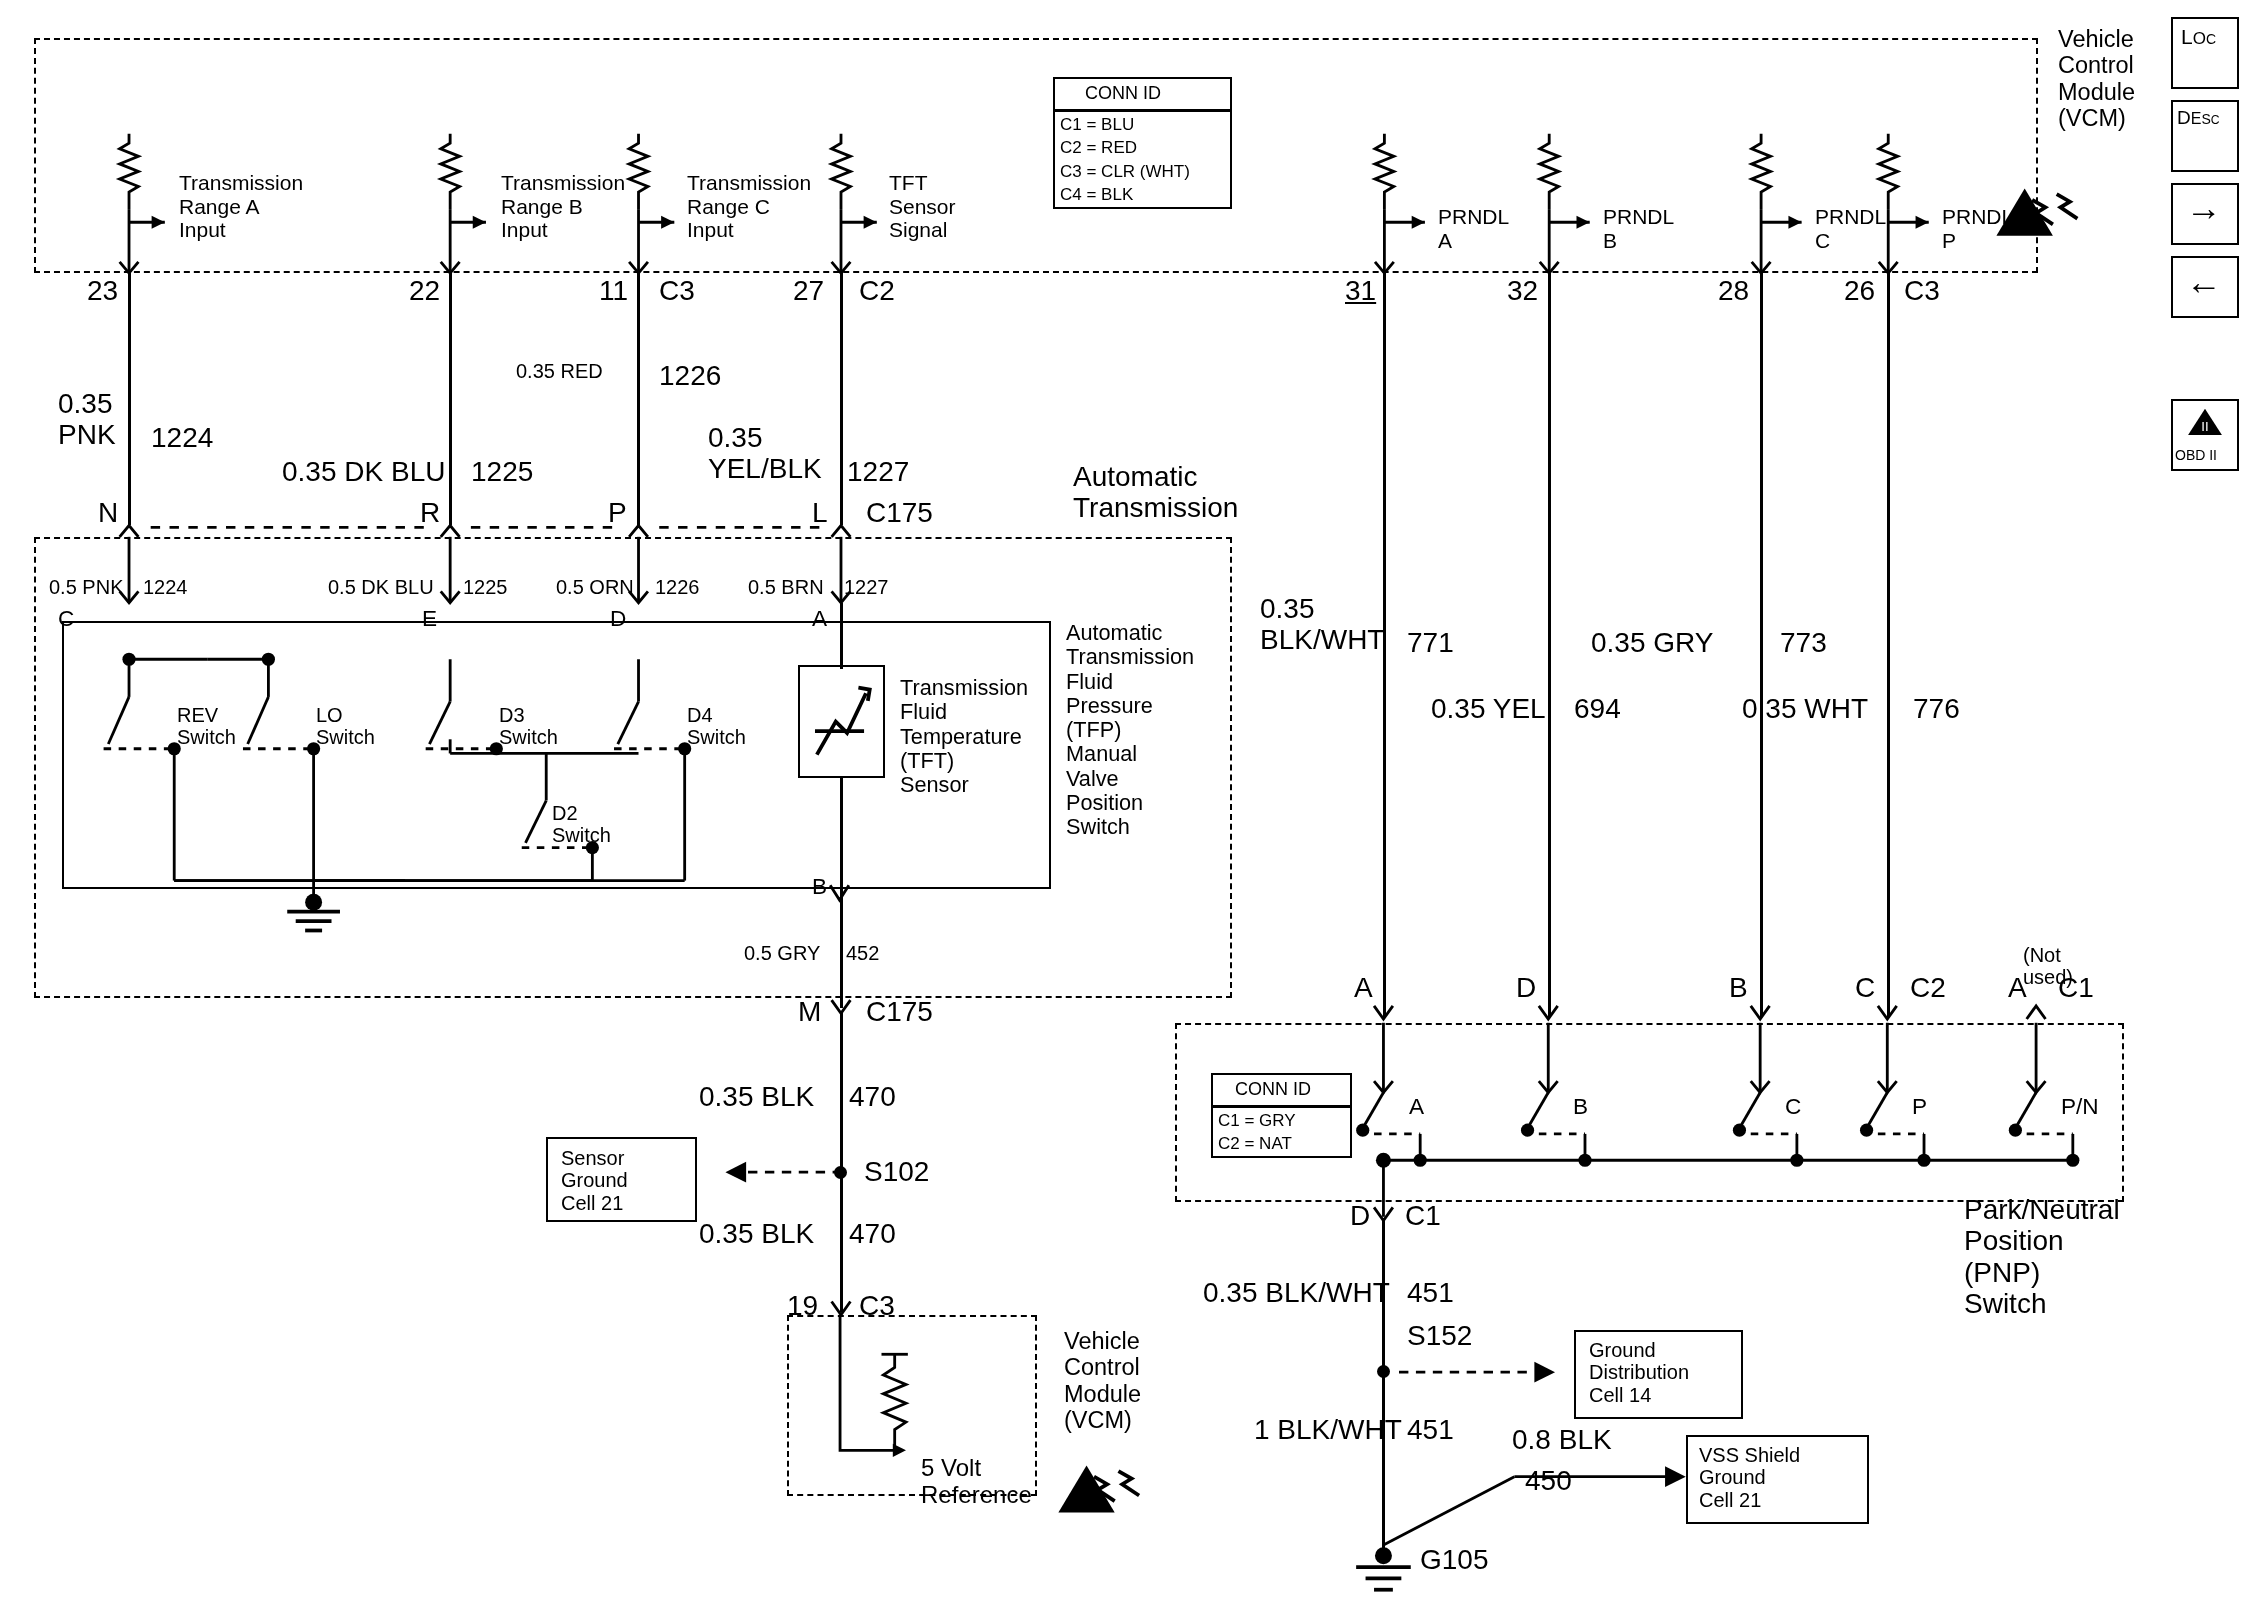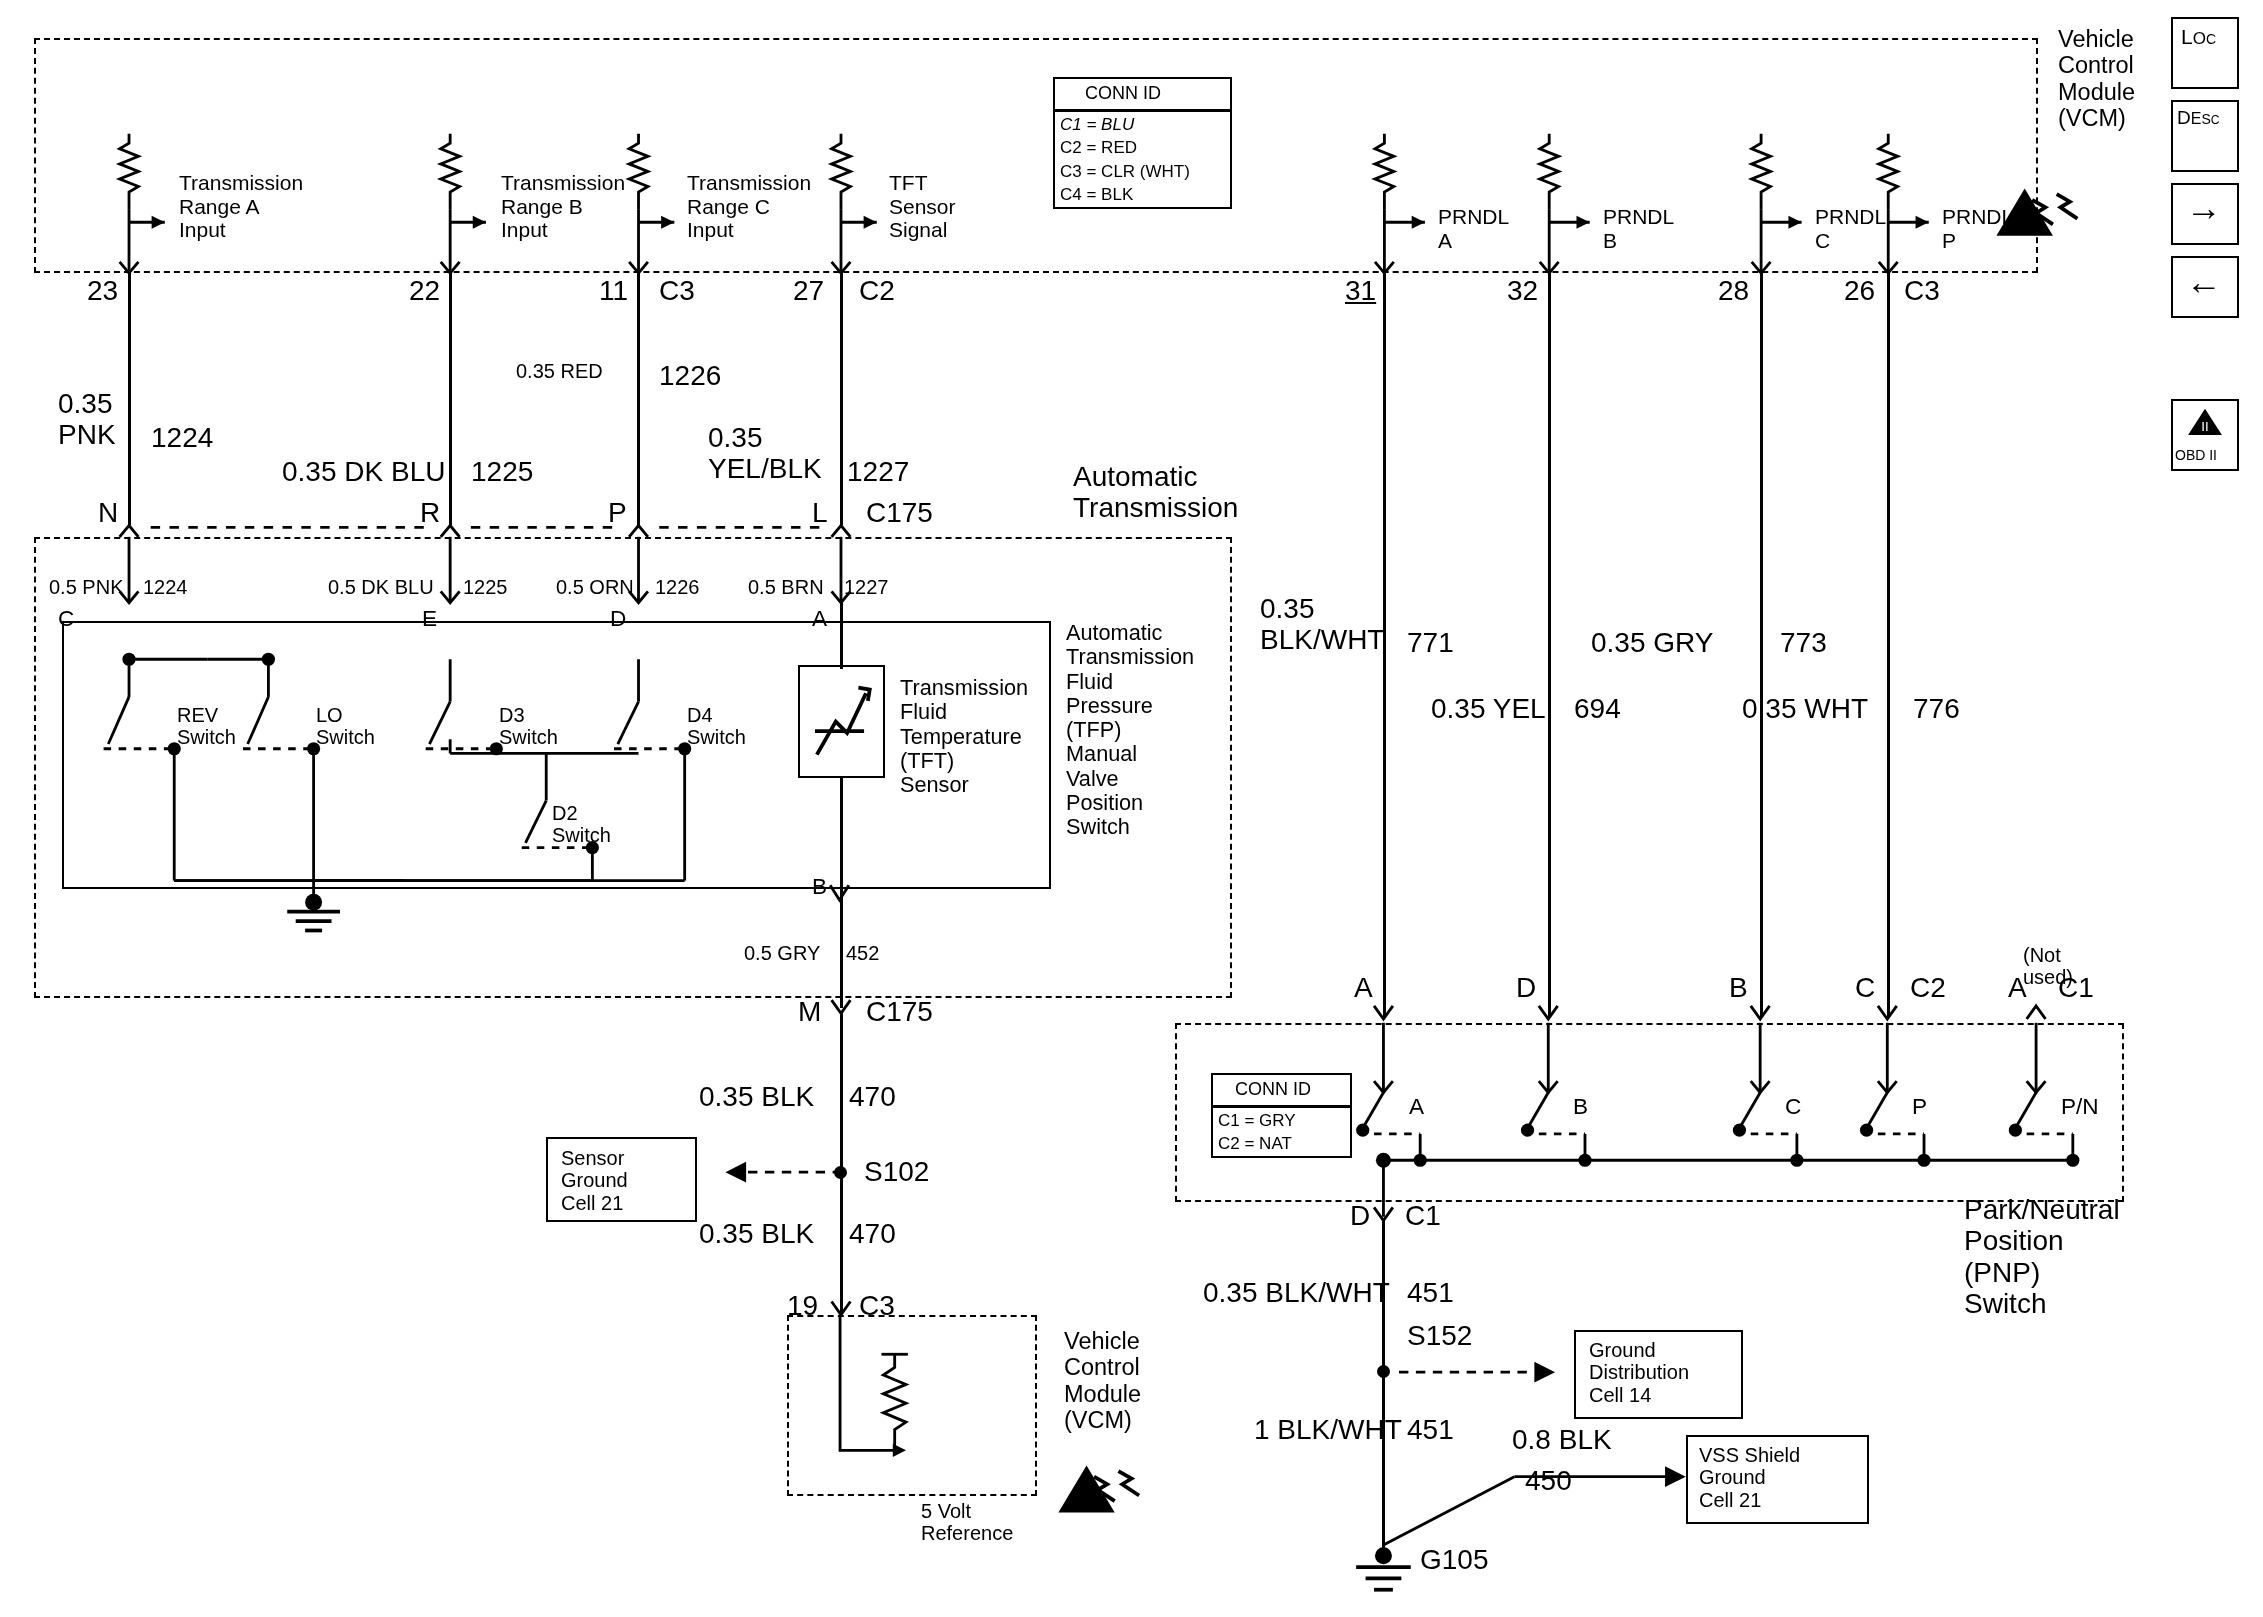--- a/index.html
+++ b/index.html
@@ -23,21 +23,21 @@
   <div class="dash" style="left:34px;top:38px;width:2004px;height:235px;"></div>
 
   <div class="t" style="left:2058px;top:26px;font-size:23.5px;">Vehicle
 Control
 Module
 (VCM)</div>
 
   <div class="box" style="left:1053px;top:77px;width:179px;height:132px;"></div>
   <div class="h" style="left:1053px;top:109px;width:179px;"></div>
   <div class="t" style="left:1085px;top:83px;font-size:18px;">CONN ID</div>
-  <div class="t" style="left:1060px;top:115px;font-size:17px;font-style:italic;">C1 = BLU</div>
+  <div class="t" style="left:1060px;top:115px;font-size:17px;">C1 = BLU</div>
   <div class="t" style="left:1060px;top:138px;font-size:17px;">C2 = RED</div>
   <div class="t" style="left:1060px;top:162px;font-size:17px;">C3 = CLR (WHT)</div>
   <div class="t" style="left:1060px;top:185px;font-size:17px;">C4 = BLK</div>
 
   <svg width="2264" height="1618" style="left:0;top:0;" viewBox="0 0 2404 1718">
 
     <g stroke="#000" stroke-width="3" fill="none">
       <path d="M137 142 L137 152 L127 158 L147 166 L127 174 L147 182 L127 190 L147 198 L137 204 L137 222"></path>
       <path d="M478 142 L478 152 L468 158 L488 166 L468 174 L488 182 L468 190 L488 198 L478 204 L478 222"></path>
       <path d="M678 142 L678 152 L668 158 L688 166 L668 174 L688 182 L668 190 L688 198 L678 204 L678 222"></path>
@@ -345,21 +345,21 @@
 (VCM)</div>
 
   <svg width="2264" height="1618" style="left:0;top:0;" viewBox="0 0 2404 1718">
     <g stroke="#000" stroke-width="3" fill="none">
       <path d="M892 1396 L892 1540 L950 1540"></path>
       <path d="M950 1438 L950 1452 L938 1460 L962 1470 L938 1480 L962 1490 L938 1500 L962 1510 L950 1518 L950 1540"></path>
       <path d="M936 1438 L964 1438"></path>
     </g>
     <path d="M962 1540 L948 1533 L948 1547 Z" fill="#000"></path>
   </svg>
-  <div class="t" style="left:921px;top:1500px;font-size:20px;">5 Volt
+  <div class="t" style="left:921px;top:1455px;font-size:24px;">5 Volt
 Reference</div>
 
   <svg width="122" height="94" style="left:1049px;top:1456px;" viewBox="0 0 130 100">
     <path d="M10 60 L40 10 L70 60 Z" fill="#000"></path>
     <path d="M48 22 L62 30 L52 36 L70 48" stroke="#000" stroke-width="4" fill="none"></path>
     <path d="M74 16 L88 24 L78 30 L96 42" stroke="#000" stroke-width="4" fill="none"></path>
   </svg>
 
   <div class="dash" style="left:1175px;top:1023px;width:949px;height:179px;"></div>
   <div class="t" style="left:1964px;top:1194px;font-size:28px;">Park/Neutral

